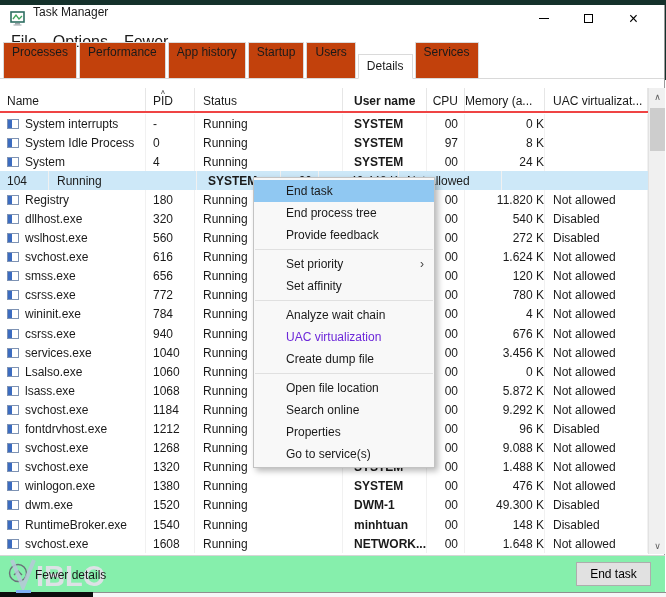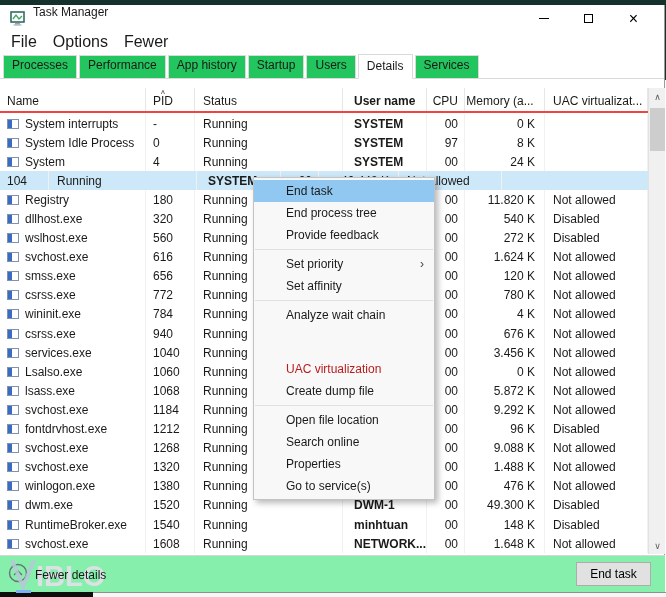--- a/index.html
+++ b/index.html
@@ -20,34 +20,34 @@
   .wc-min-glyph { width:10px; height:1px; background:#000; display:inline-block; }
   .wc-max-glyph { width:9px; height:9px; border:1px solid #000; display:inline-block; }
   .wc-close-glyph { font-size:16px; line-height:1; color:#000; }
 
   
   .menubar { position:absolute; left:0; top:27px; width:100%; height:20px; display:flex; align-items:center; padding-left:3px; background:#fff; }
   .menubar-item { font-size:16px; padding:2px 8px; }
 
   
   .tabstrip { position:absolute; left:0; top:47px; width:100%; height:27px; display:flex; align-items:flex-end; padding-left:3px; border-bottom:1px solid #d9d9d9; background:#fff; }
-  .tab { font-size:12px; height:24px; line-height:19px; padding:0 8px; background:#22c55e; border:1px solid #dadada; margin-right:2px; margin-bottom:-1px; }
+  .tab { font-size:12px; height:37px; line-height:19px; padding:0 8px; background:#c2410c; border:1px solid #dadada; margin-right:2px; margin-bottom:-1px; }
   .tab.active { height:25px; line-height:23px; background:#fff; border-bottom:1px solid #fff; position:relative; z-index:2; }
 
   
   .thead { position:absolute; left:0; top:83px; width:648px; height:25px; display:flex; border-bottom:2px solid #ef4444; font-size:12px; }
   .hcell { border-right:1px solid #e6e6e6; padding-top:6px; white-space:nowrap; overflow:hidden; }
   .sort-caret { position:absolute; left:160px; top:-1px; font-size:8px; color:#555; transform:scaleY(.8); }
 
   .c-name { width:146px; padding-left:7px; display:flex; align-items:center; }
   .c-pid  { width:49px;  padding-left:7px; }
   .c-status { width:148px; padding-left:8px; }
   .c-user { width:84px; padding-left:11px; white-space:nowrap; overflow:hidden;font-weight:bold; }
   .c-cpu  { width:38px; text-align:right; padding-right:6px; }
-  .c-mem  { width:80px; text-align:center; padding-right:9px; }
+  .c-mem  { width:80px; text-align:left; }
   .c-uac  { width:103px; padding-left:8px; }
 
   .thead .c-name { padding-top:6px; display:block; }
 
   
   .tlist { position:absolute; left:0; top:109px; width:648px; height:439px; overflow:hidden; }
   .row { display:flex; height:19.1px; align-items:center; font-size:12px; }
   .row.sel { background:#cde8f8; }
   .cell { border-right:1px solid #f1f1f1; height:100%; display:flex; align-items:center; white-space:nowrap; overflow:hidden; }
   .cell.c-cpu, .cell.c-mem { justify-content:flex-end; }
@@ -69,21 +69,21 @@
   .endtask-btn { position:absolute; right:14px; top:6px; width:75px; height:24px; background:#e1e1e1; border:1px solid #adadad; font-size:12px; display:flex; align-items:center; justify-content:center; font-family:"Liberation Sans",sans-serif; }
 
   
   .bottom-strip { position:absolute; left:0; top:592px; width:666px; height:5px; background:#f6f6f6; border-top:1px solid #8f8f8f; }
   .bottom-strip .dark { position:absolute; left:0; top:-1px; width:93px; height:6px; background:#0d0d0d; }
 
   
   .cmenu { position:absolute; left:253px; top:172px; width:182px; background:#f8f8f8; border:1px solid #c3c3c3; box-shadow:3px 3px 6px rgba(0,0,0,0.28); padding:2px 0; z-index:10; }
   .mitem { height:22px; line-height:22px; font-size:12px; padding-left:32px; position:relative; white-space:nowrap; }
   .mitem.hl { background:#90c8f2; }
-  .mitem.dis { color:#b91c1c;margin-top:32px; }
+  .mitem.dis { color:#6d28d9; }
   .msep { border-top:1px solid #e0e0e0; margin:3px 1px; }
   .sub-arrow { position:absolute; right:10px; top:0; font-size:12px; color:#444; }
 </style>
 </head>
 <body>
 
 <div class="top-strip"></div>
 <div class="right-strip"></div>
 
 <div class="window">

